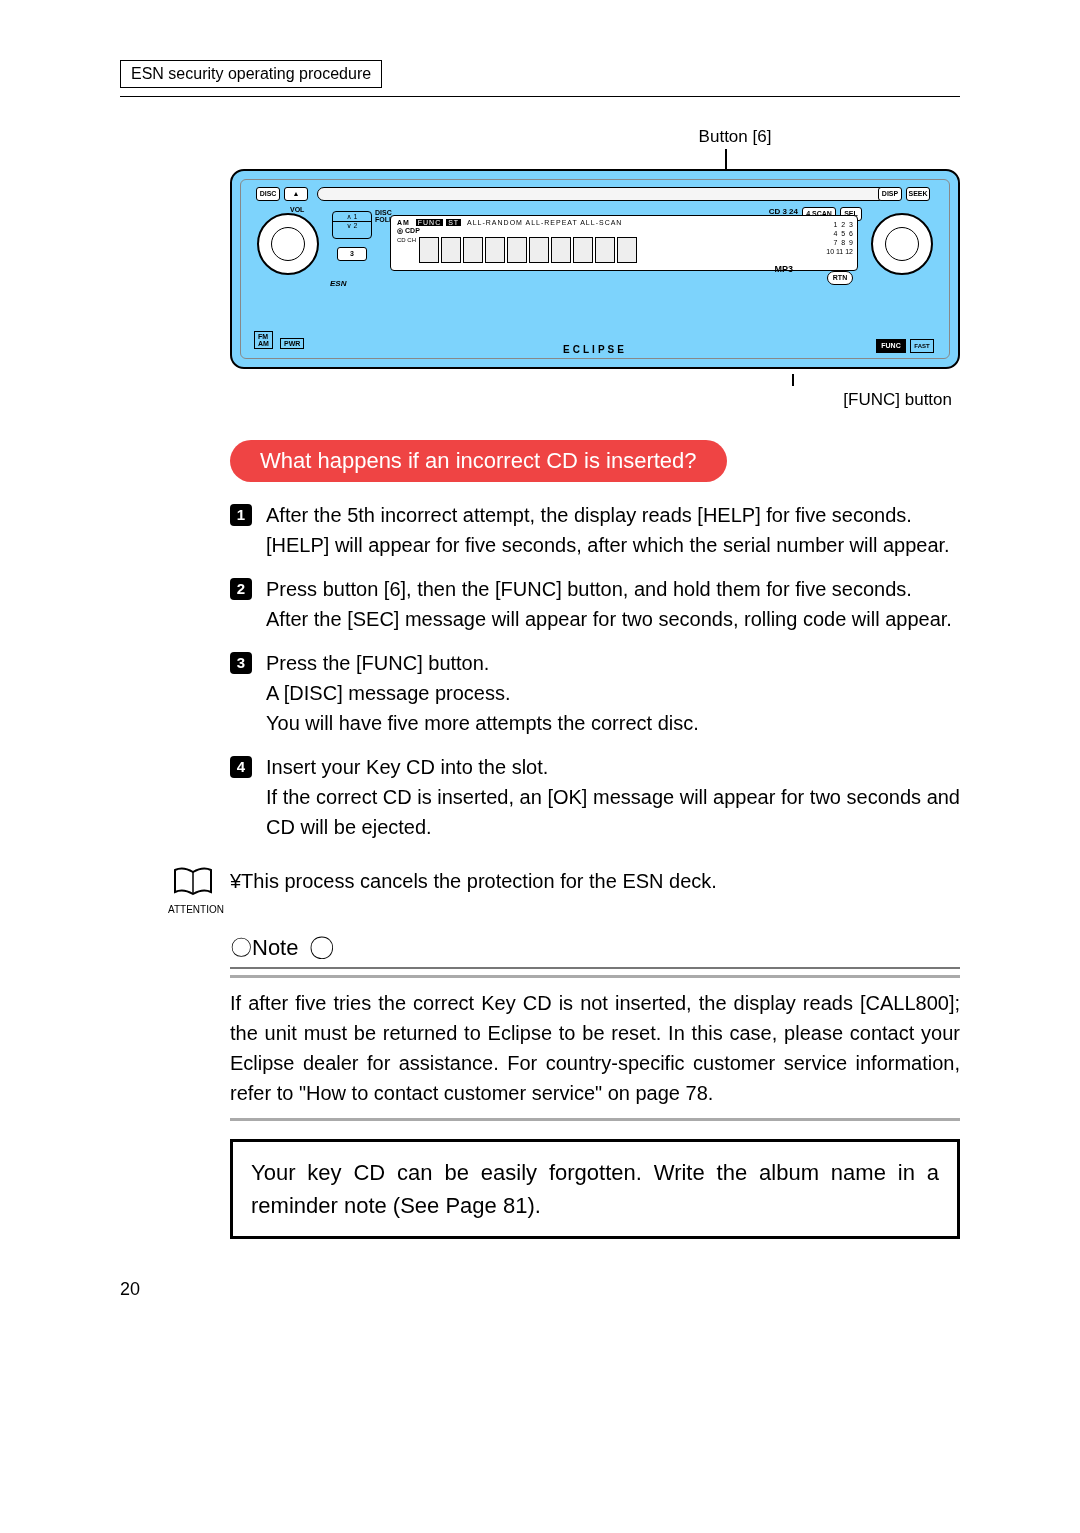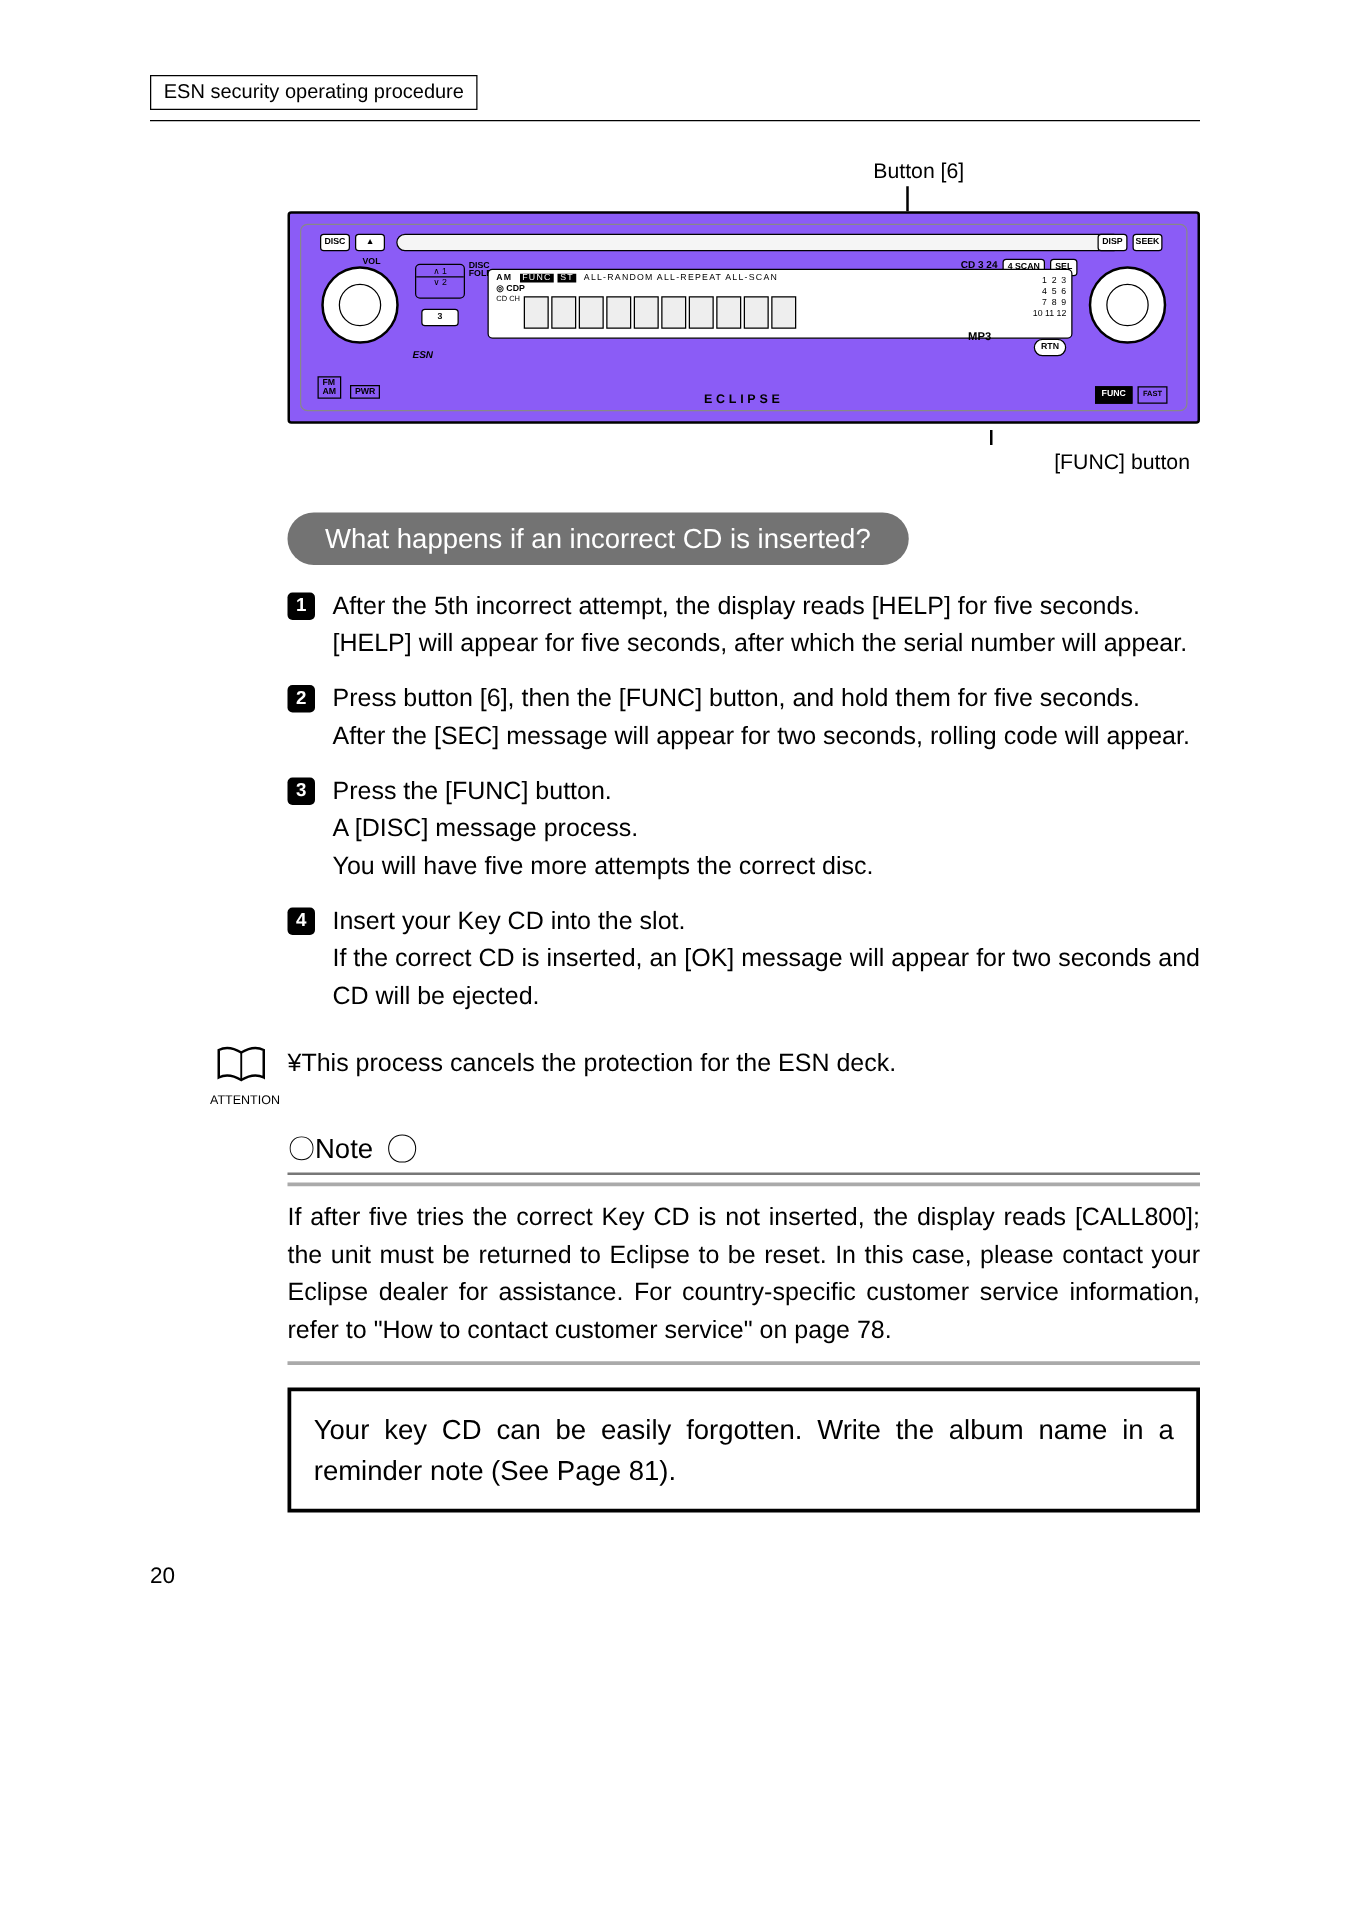--- a/index.html
+++ b/index.html
@@ -34,24 +34,24 @@
       margin-left: 280px;
     }
     .callout-line {
       width: 2px;
       height: 20px;
       background: #000;
       margin-left: 495px;
     }
     .stereo {
       border: 2px solid #000;
-      border-radius: 3px;
-      height: 170px;
+      border-radius: 14px;
+      height: 200px;
       position: relative;
-      background: #8b5cf6;
+      background: #7dd3fc;
       overflow: hidden;
       margin-bottom: 5px;
     }
     .stereo-inner {
       position: absolute;
       top: 8px; left: 8px; right: 8px; bottom: 8px;
       border: 1px solid #888;
       border-radius: 6px;
     }
     .cd-slot {
@@ -141,21 +141,21 @@
     }
     .callout-bottom {
       text-align: right;
       font-size: 17px;
       margin-top: 4px;
       margin-bottom: 30px;
       padding-right: 8px;
     }
     .pill {
       display: inline-block;
-      background: #737373;
+      background: #ef4444;
       color: #fff;
       font-size: 22px;
       padding: 8px 30px;
       border-radius: 22px;
       margin-bottom: 18px;
     }
     .num-list {
       list-style: none;
       padding: 0;
     }

